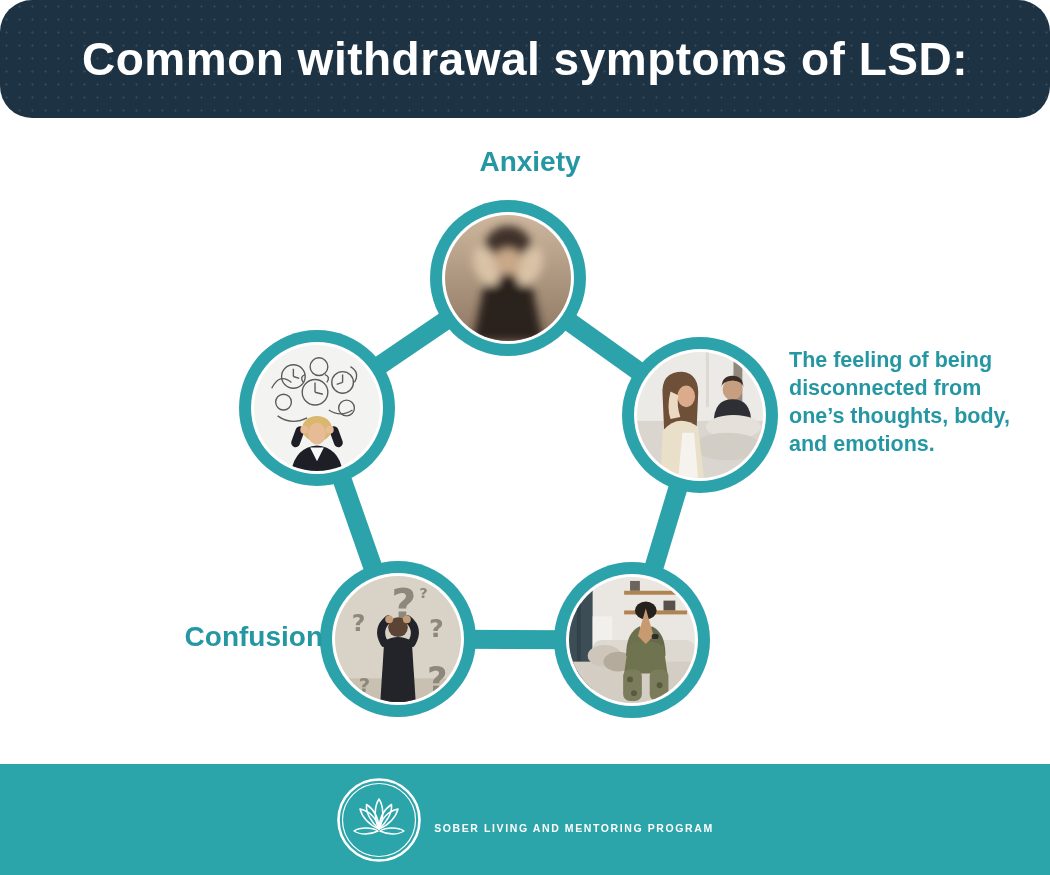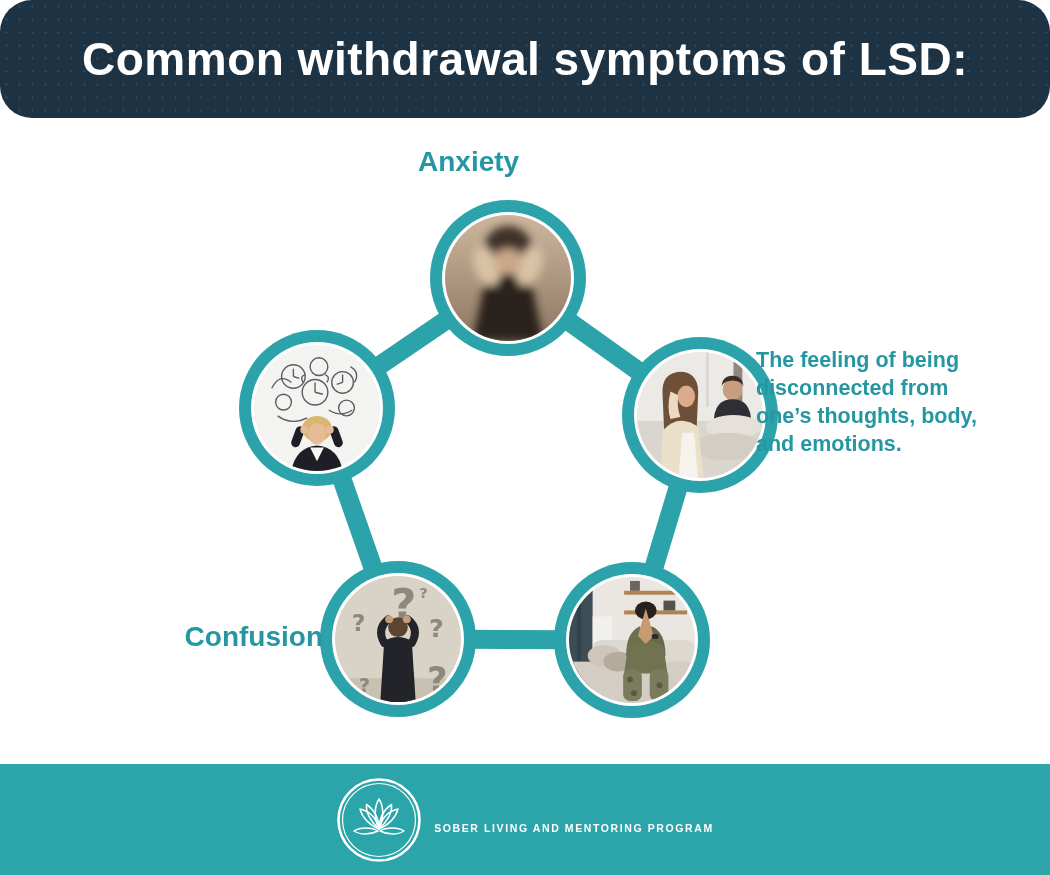--- a/index.html
+++ b/index.html
@@ -30,22 +30,22 @@
     background:#2ca3ab;display:flex;align-items:center;justify-content:center;
   }
   .photo-wrap{
     width:132px;height:132px;border-radius:50%;background:#ffffff;
     display:flex;align-items:center;justify-content:center;overflow:hidden;
   }
   .photo-wrap svg{width:126px;height:126px;border-radius:50%;display:block;}
   .label{
     position:absolute;color:#2597a3;font-weight:bold;
   }
-  .label-anxiety{left:418px;top:28px;width:180px;text-align:left;font-size:28px;}
-  .label-disconnection{left:756px;top:228px;width:236px;font-size:21.5px;line-height:28px;}
+  .label-anxiety{left:440px;top:28px;width:180px;text-align:center;font-size:28px;}
+  .label-disconnection{left:789px;top:228px;width:236px;font-size:21.5px;line-height:28px;}
   .label-concentration{left:27px;top:270px;width:205px;font-size:28px;line-height:31px;}
   .label-confusion{left:163px;top:503px;width:160px;font-size:28px;text-align:right;}
   .label-flashbacks{left:733px;top:489px;width:180px;font-size:28px;}
   
   .footer{
     position:absolute;left:0;top:764px;width:1050px;height:111px;
     background:#2ba4aa;display:flex;align-items:center;justify-content:center;
   }
   .footer-inner{display:flex;align-items:center;gap:12px;}
   .brand-text{display:flex;flex-direction:column;justify-content:center;}

